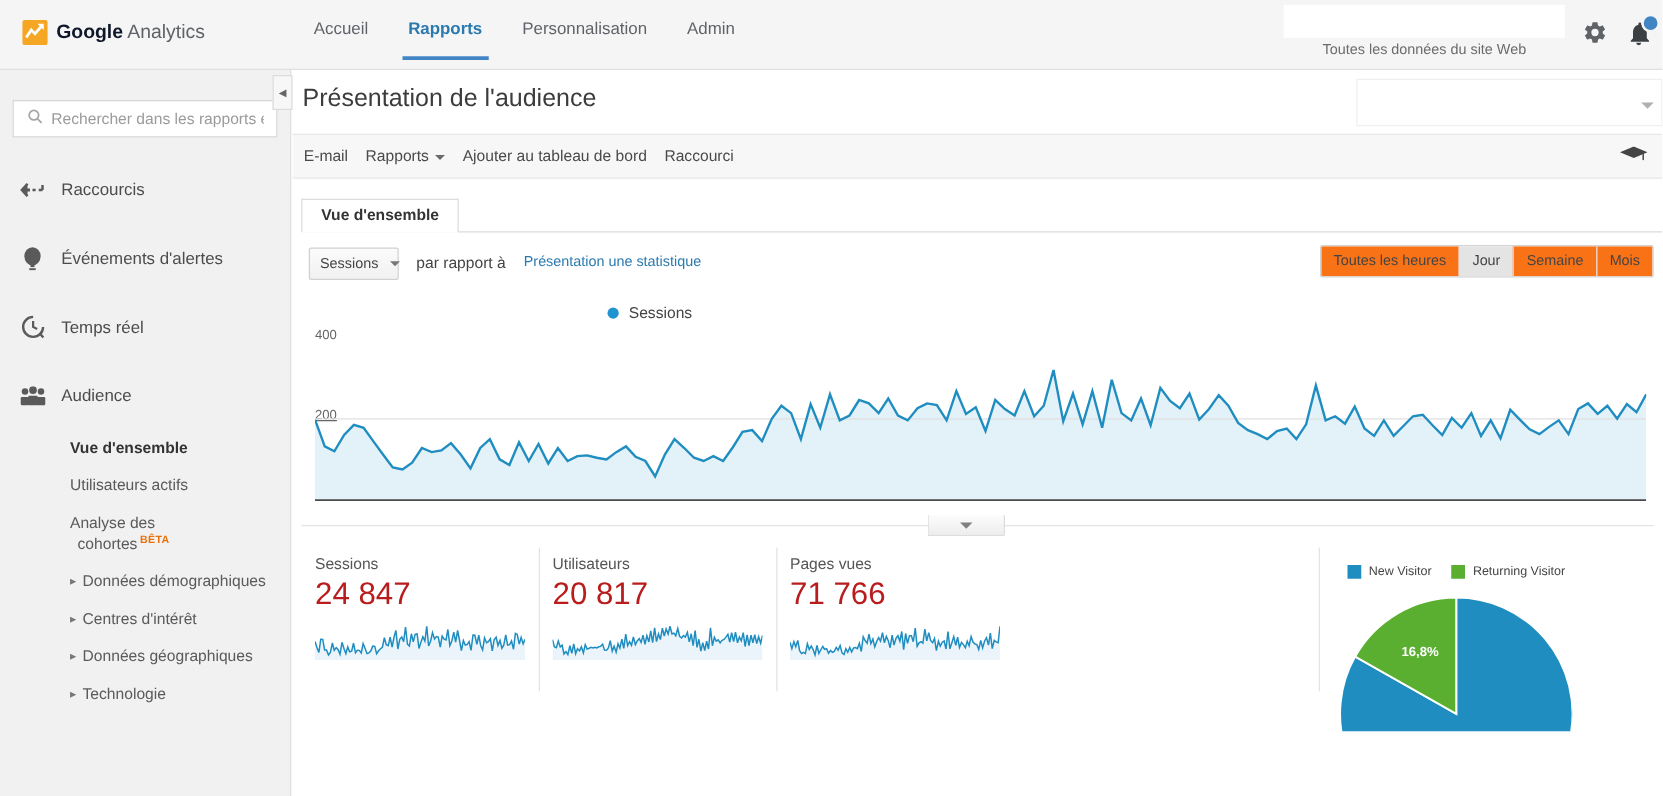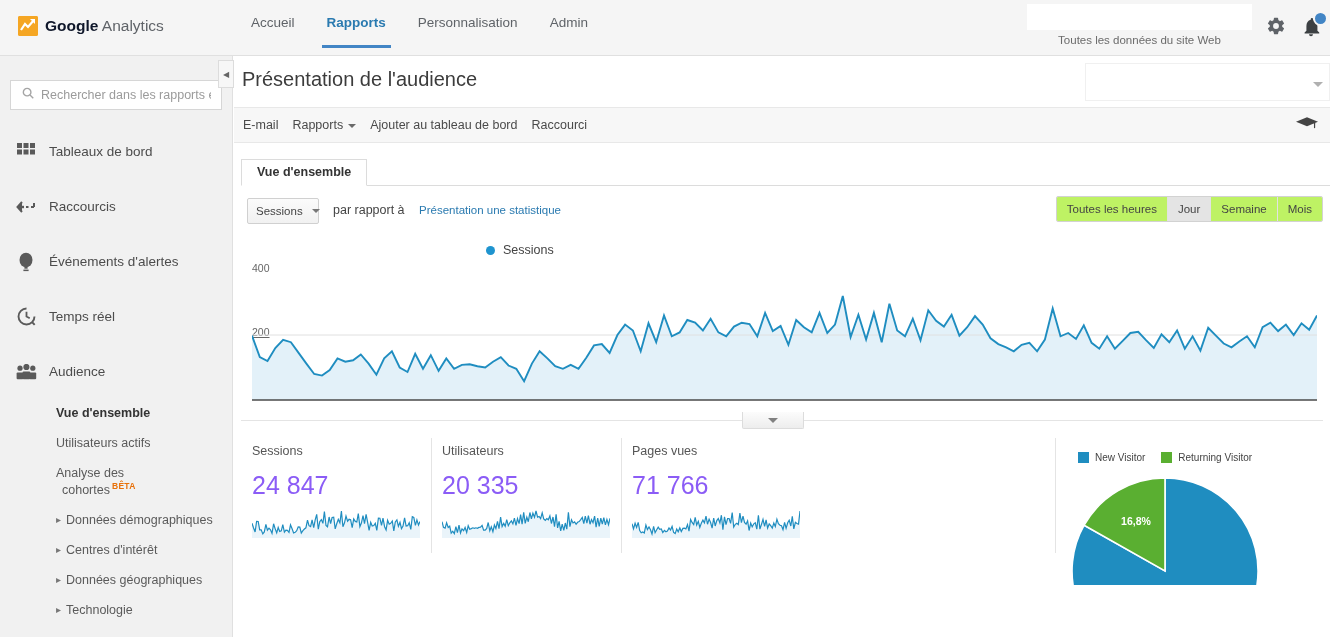--- a/index.html
+++ b/index.html
@@ -231,21 +231,21 @@
   .cmp-link { position: absolute; left: 178px; top: 8px; font-size: 11.5px; color: #2a7ab0; cursor: pointer; }
 
   .gran {
     position: absolute; right: 7px; top: 0px;
     display: flex; border: 1px solid #d2d2d2; border-radius: 2px; overflow: hidden;
     background: #fff;
   }
   .gran div {
     font-size: 11.5px; color: #444;
     padding: 6px 10px; border-left: 1px solid #e2e2e2;
-    cursor: pointer; background: #bef264;
+    cursor: pointer; background: #f97316;
   }
   .gran div:first-child { border-left: 0; }
   .gran div.on { background: #e4e4e4; font-weight: 400; }
 
   
   .chart-legend {
     display: flex; align-items: center; gap: 8px;
     margin: 6px 0 0 252px; height: 16px;
   }
   .dot { width: 9px; height: 9px; border-radius: 50%; background: #1f94cf; }
@@ -276,21 +276,21 @@
   }
 
   
   .metrics { position: relative; display: flex; margin: 14px 0 0 7px; }
   .metric { width: 190px; padding-left: 11px; position: relative; }
   .metric + .metric::before {
     content: ""; position: absolute; left: 0; top: -6px;
     width: 1px; height: 115px; background: #e4e4e4;
   }
   .m-lab { font-size: 12.5px; color: #555; }
-  .m-val { font-size: 25px; color: #8b5cf6; margin-top: 13px; font-weight: 400; }
+  .m-val { font-size: 25px; color: #b91c1c; margin-top: 3px; font-weight: 400; }
   .m-spark { margin-top: 6px; }
 
   
   .piepanel { position: absolute; right: 0px; top: 0px; width: 330px; }
   .pie-legend { display: flex; justify-content: center; gap: 16px; align-items: center; margin-top: 8px; }
   .pl-item { display: flex; align-items: center; gap: 6px; }
   .pl-sw { width: 11px; height: 11px; }
   .pl-tx { font-size: 10px; color: #444; }
   .pie-holder { position: relative; margin-top: 12px; display: flex; justify-content: center; }
   .vsep { position: absolute; left: 814px; top: -6px; width: 1px; height: 115px; background: #e4e4e4; }
@@ -340,33 +340,20 @@
       <svg width="14" height="14" viewBox="0 0 24 24" fill="none" stroke="#a5a5a5" stroke-width="2.4">
         <circle cx="10.5" cy="10.5" r="6.5"></circle>
           <line x1="15.5" y1="15.5" x2="21" y2="21"></line>
       </svg>
     </span>
     <input type="text" placeholder="Rechercher dans les rapports et" style="">
   </div>
 
   <div class="sb-main">
 
-    <div class="sb-row">
-      <span class="sb-ico">
-        <svg width="18" height="18" viewBox="0 0 18 18" fill="#5a5a5a">
-          <rect x="0" y="0" width="5" height="5"></rect>
-            <rect x="6.5" y="0" width="5" height="5"></rect>
-            <rect x="13" y="0" width="5" height="5"></rect>
-          <rect x="0" y="6.5" width="5" height="5"></rect>
-            <rect x="6.5" y="6.5" width="5" height="5"></rect>
-            <rect x="13" y="6.5" width="5" height="5"></rect>
-        </svg>
-      </span>
-      <span class="sb-lbl">Tableaux de bord</span>
-    </div>
 
     <div class="sb-row">
       <span class="sb-ico">
         <svg width="20" height="14" viewBox="0 0 20 14" fill="none" stroke="#5a5a5a" stroke-width="2">
           <polyline points="6,2 1.5,7 6,12" fill="#5a5a5a"></polyline>
           <line x1="2" y1="7" x2="8" y2="7" stroke-width="2.4"></line>
           <line x1="10" y1="7" x2="12.5" y2="7"></line>
           <line x1="15" y1="7" x2="18" y2="7"></line>
           <line x1="18" y1="7" x2="18" y2="3"></line>
         </svg>
@@ -497,21 +484,21 @@
     <div class="metric">
       <div class="m-lab">Sessions</div>
       <div class="m-val">24 847</div>
       <svg class="m-spark" id="spark0" width="168" height="34">
           <path d="M0.0,17.2L1.5,21.8L3.1,26.0L4.6,15.4L6.2,15.5L7.7,23.9L9.2,23.9L10.8,27.9L12.3,25.9L13.9,18.4L15.4,24.2L17.0,22.1L18.5,23.8L20.0,27.4L21.6,17.8L23.1,22.6L24.7,26.8L26.2,21.5L27.7,25.4L29.3,24.9L30.8,18.6L32.4,26.2L33.9,24.2L35.4,24.3L37.0,26.4L38.5,18.9L40.1,22.8L41.6,26.9L43.2,26.3L44.7,24.7L46.2,20.9L47.8,21.1L49.3,27.0L50.9,24.6L52.4,23.0L53.9,21.8L55.5,14.2L57.0,19.7L58.6,20.5L60.1,13.8L61.7,21.6L63.2,13.8L64.7,8.3L66.3,23.2L67.8,15.5L69.4,13.6L70.9,17.4L72.4,5.6L74.0,19.4L75.5,20.8L77.1,11.0L78.6,17.5L80.1,11.5L81.7,11.2L83.2,22.8L84.8,17.5L86.3,13.4L87.9,16.8L89.4,5.0L90.9,20.8L92.5,16.8L94.0,10.1L95.6,15.2L97.1,13.3L98.6,13.7L100.2,21.7L101.7,12.9L103.3,15.4L104.8,16.0L106.3,7.6L107.9,20.6L109.4,17.1L111.0,9.7L112.5,17.7L114.1,8.4L115.6,16.2L117.1,24.4L118.7,16.4L120.2,20.0L121.8,19.5L123.3,17.3L124.8,24.3L126.4,12.1L127.9,12.2L129.5,19.4L131.0,12.2L132.6,20.7L134.1,23.9L135.6,14.3L137.2,18.2L138.7,17.3L140.3,15.0L141.8,24.8L143.3,15.9L144.9,13.8L146.4,20.3L148.0,16.3L149.5,22.6L151.0,20.1L152.6,11.9L154.1,20.0L155.7,19.7L157.2,16.7L158.8,23.4L160.3,10.7L161.8,11.5L163.4,19.3L164.9,13.9L166.5,19.1L168.0,15.5L168,32L0,32Z" fill="#eaf4fa"></path>
           <path d="M0.0,17.2L1.5,21.8L3.1,26.0L4.6,15.4L6.2,15.5L7.7,23.9L9.2,23.9L10.8,27.9L12.3,25.9L13.9,18.4L15.4,24.2L17.0,22.1L18.5,23.8L20.0,27.4L21.6,17.8L23.1,22.6L24.7,26.8L26.2,21.5L27.7,25.4L29.3,24.9L30.8,18.6L32.4,26.2L33.9,24.2L35.4,24.3L37.0,26.4L38.5,18.9L40.1,22.8L41.6,26.9L43.2,26.3L44.7,24.7L46.2,20.9L47.8,21.1L49.3,27.0L50.9,24.6L52.4,23.0L53.9,21.8L55.5,14.2L57.0,19.7L58.6,20.5L60.1,13.8L61.7,21.6L63.2,13.8L64.7,8.3L66.3,23.2L67.8,15.5L69.4,13.6L70.9,17.4L72.4,5.6L74.0,19.4L75.5,20.8L77.1,11.0L78.6,17.5L80.1,11.5L81.7,11.2L83.2,22.8L84.8,17.5L86.3,13.4L87.9,16.8L89.4,5.0L90.9,20.8L92.5,16.8L94.0,10.1L95.6,15.2L97.1,13.3L98.6,13.7L100.2,21.7L101.7,12.9L103.3,15.4L104.8,16.0L106.3,7.6L107.9,20.6L109.4,17.1L111.0,9.7L112.5,17.7L114.1,8.4L115.6,16.2L117.1,24.4L118.7,16.4L120.2,20.0L121.8,19.5L123.3,17.3L124.8,24.3L126.4,12.1L127.9,12.2L129.5,19.4L131.0,12.2L132.6,20.7L134.1,23.9L135.6,14.3L137.2,18.2L138.7,17.3L140.3,15.0L141.8,24.8L143.3,15.9L144.9,13.8L146.4,20.3L148.0,16.3L149.5,22.6L151.0,20.1L152.6,11.9L154.1,20.0L155.7,19.7L157.2,16.7L158.8,23.4L160.3,10.7L161.8,11.5L163.4,19.3L164.9,13.9L166.5,19.1L168.0,15.5" fill="none" stroke="#1f8dc0" stroke-width="1.2"></path>
         </svg>
     </div>
     <div class="metric">
       <div class="m-lab">Utilisateurs</div>
-      <div class="m-val">20 335</div>
+      <div class="m-val">20 817</div>
       <svg class="m-spark" id="spark1" width="168" height="34">
           <path d="M0.0,15.7L1.5,21.3L3.1,22.1L4.6,16.8L6.2,21.5L7.7,20.2L9.2,27.2L10.8,25.2L12.3,27.7L13.9,20.6L15.4,26.7L17.0,19.2L18.5,27.0L20.0,22.9L21.6,24.7L23.1,21.5L24.7,26.4L26.2,19.7L27.7,23.3L29.3,22.6L30.8,21.8L32.4,22.3L33.9,21.8L35.4,22.3L37.0,21.4L38.5,21.1L40.1,19.4L41.6,24.1L43.2,24.2L44.7,22.4L46.2,16.5L47.8,24.9L49.3,20.9L50.9,25.7L52.4,19.0L53.9,22.5L55.5,15.3L57.0,22.7L58.6,11.2L60.1,20.5L61.7,17.4L63.2,20.3L64.7,13.6L66.3,19.7L67.8,16.8L69.4,14.9L70.9,17.9L72.4,12.1L74.0,19.4L75.5,12.5L77.1,17.6L78.6,8.7L80.1,18.2L81.7,6.3L83.2,17.3L84.8,11.1L86.3,15.7L87.9,6.5L89.4,12.8L90.9,7.1L92.5,11.2L94.0,5.0L95.6,11.1L97.1,10.5L98.6,12.6L100.2,6.8L101.7,13.0L103.3,14.3L104.8,12.5L106.3,13.7L107.9,9.9L109.4,17.5L111.0,11.0L112.5,20.6L114.1,8.4L115.6,21.9L117.1,15.4L118.7,24.9L120.2,18.1L121.8,24.4L123.3,17.0L124.8,23.2L126.4,6.2L127.9,20.6L129.5,13.8L131.0,16.9L132.6,15.9L134.1,18.3L135.6,16.3L137.2,15.6L138.7,13.7L140.3,11.5L141.8,17.7L143.3,10.1L144.9,17.2L146.4,9.7L148.0,18.2L149.5,13.6L151.0,16.7L152.6,10.1L154.1,21.2L155.7,12.0L157.2,20.4L158.8,12.1L160.3,18.2L161.8,11.7L163.4,18.8L164.9,13.4L166.5,18.6L168.0,12.3L168,32L0,32Z" fill="#eaf4fa"></path>
           <path d="M0.0,15.7L1.5,21.3L3.1,22.1L4.6,16.8L6.2,21.5L7.7,20.2L9.2,27.2L10.8,25.2L12.3,27.7L13.9,20.6L15.4,26.7L17.0,19.2L18.5,27.0L20.0,22.9L21.6,24.7L23.1,21.5L24.7,26.4L26.2,19.7L27.7,23.3L29.3,22.6L30.8,21.8L32.4,22.3L33.9,21.8L35.4,22.3L37.0,21.4L38.5,21.1L40.1,19.4L41.6,24.1L43.2,24.2L44.7,22.4L46.2,16.5L47.8,24.9L49.3,20.9L50.9,25.7L52.4,19.0L53.9,22.5L55.5,15.3L57.0,22.7L58.6,11.2L60.1,20.5L61.7,17.4L63.2,20.3L64.7,13.6L66.3,19.7L67.8,16.8L69.4,14.9L70.9,17.9L72.4,12.1L74.0,19.4L75.5,12.5L77.1,17.6L78.6,8.7L80.1,18.2L81.7,6.3L83.2,17.3L84.8,11.1L86.3,15.7L87.9,6.5L89.4,12.8L90.9,7.1L92.5,11.2L94.0,5.0L95.6,11.1L97.1,10.5L98.6,12.6L100.2,6.8L101.7,13.0L103.3,14.3L104.8,12.5L106.3,13.7L107.9,9.9L109.4,17.5L111.0,11.0L112.5,20.6L114.1,8.4L115.6,21.9L117.1,15.4L118.7,24.9L120.2,18.1L121.8,24.4L123.3,17.0L124.8,23.2L126.4,6.2L127.9,20.6L129.5,13.8L131.0,16.9L132.6,15.9L134.1,18.3L135.6,16.3L137.2,15.6L138.7,13.7L140.3,11.5L141.8,17.7L143.3,10.1L144.9,17.2L146.4,9.7L148.0,18.2L149.5,13.6L151.0,16.7L152.6,10.1L154.1,21.2L155.7,12.0L157.2,20.4L158.8,12.1L160.3,18.2L161.8,11.7L163.4,18.8L164.9,13.4L166.5,18.6L168.0,12.3" fill="none" stroke="#1f8dc0" stroke-width="1.2"></path>
         </svg>
     </div>
     <div class="metric">
       <div class="m-lab">Pages vues</div>
       <div class="m-val">71 766</div>
       <svg class="m-spark" id="spark2" width="168" height="34">
           <path d="M0.0,17.7L1.5,22.9L3.1,17.3L4.6,21.4L6.2,16.4L7.7,24.6L9.2,26.8L10.8,25.9L12.3,26.9L13.9,19.0L15.4,23.5L17.0,20.9L18.5,23.7L20.0,28.0L21.6,20.4L23.1,26.7L24.7,23.8L26.2,21.2L27.7,23.4L29.3,22.9L30.8,26.6L32.4,24.4L33.9,25.8L35.4,25.1L37.0,22.0L38.5,24.1L40.1,20.4L41.6,26.3L43.2,27.6L44.7,23.0L46.2,25.8L47.8,21.9L49.3,25.6L50.9,22.4L52.4,22.1L53.9,22.9L55.5,18.6L57.0,25.2L58.6,13.4L60.1,16.4L61.7,18.6L63.2,11.3L64.7,18.9L66.3,15.3L67.8,21.5L69.4,17.0L70.9,14.1L72.4,16.9L74.0,10.2L75.5,18.2L77.1,13.1L78.6,16.5L80.1,22.2L81.7,12.1L83.2,20.0L84.8,14.6L86.3,12.5L87.9,16.9L89.4,9.2L90.9,23.8L92.5,10.8L94.0,18.7L95.6,12.5L97.1,12.5L98.6,17.4L100.2,6.5L101.7,21.1L103.3,18.3L104.8,17.3L106.3,18.5L107.9,7.2L109.4,16.7L111.0,10.1L112.5,16.4L114.1,18.2L115.6,14.8L117.1,24.5L118.7,17.0L120.2,20.9L121.8,17.8L123.3,16.8L124.8,23.2L126.4,9.2L127.9,23.1L129.5,18.2L131.0,13.3L132.6,20.3L134.1,13.8L135.6,22.0L137.2,18.0L138.7,19.7L140.3,22.1L141.8,17.0L143.3,20.6L144.9,13.2L146.4,17.6L148.0,19.2L149.5,19.7L151.0,23.6L152.6,16.3L154.1,22.3L155.7,16.8L157.2,14.2L158.8,20.0L160.3,10.4L161.8,22.9L163.4,16.3L164.9,17.5L166.5,18.1L168.0,5.0L168,32L0,32Z" fill="#eaf4fa"></path>

